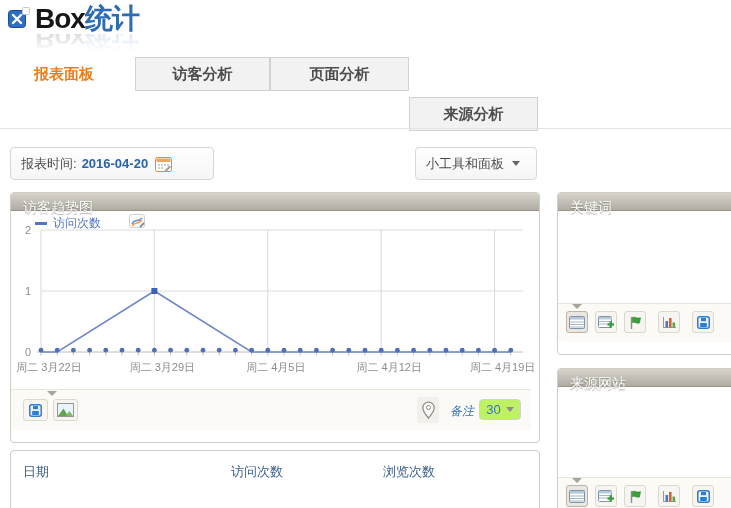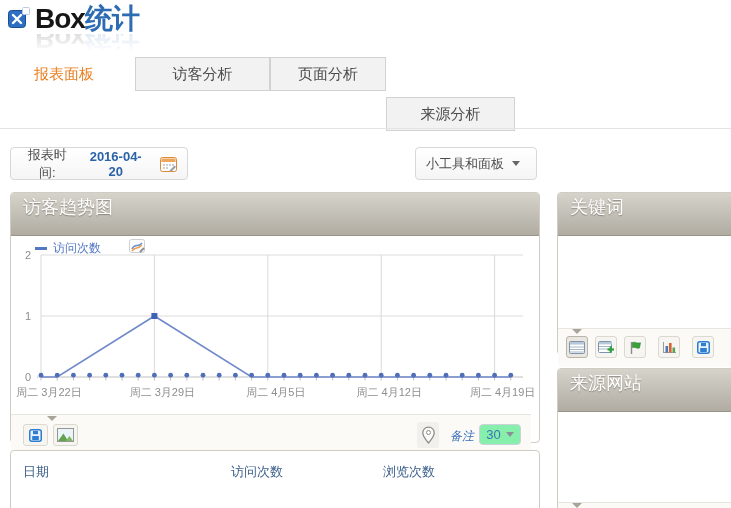--- a/index.html
+++ b/index.html
@@ -10,46 +10,46 @@
   .brand{position:absolute;left:8px;top:5px;display:flex;align-items:flex-start;}
   .logo-ic{margin:2px 5px 0 0;}
   .brand-text{font-size:28px;font-weight:bold;line-height:28px;letter-spacing:-1px;}
   .b-black{color:#161616;}
   .b-blue{color:#2d6cb3;}
   .brand-reflect{position:absolute;left:35px;top:34px;transform:scaleY(-1);opacity:.14;height:18px;overflow:hidden;
         -webkit-mask-image:linear-gradient(to top,rgba(0,0,0,1),rgba(0,0,0,0));
         mask-image:linear-gradient(to top,rgba(0,0,0,1),rgba(0,0,0,0));}
 
   
-  .tabs{position:absolute;left:8px;top:57px;display:flex;height:34px;}
+  .tabs{position:absolute;left:8px;top:57px;display:flex;height:34px;font-weight:bold;}
   .tab{box-sizing:border-box;height:34px;line-height:32px;text-align:center;font-size:15px;color:#4c4c4c;
        background:#f2f2f2;border:1px solid #d2d2d2;cursor:pointer;}
   .tab:nth-child(1){width:112px;}
   .tab:nth-child(2){width:135px;margin-left:15px;}
-  .tab:nth-child(3){width:116px;}
+  .tab:nth-child(3){width:139px;}
   .tab:nth-child(4){width:129px;margin-top:40px;}
   .tab.active{background:#fff;border-color:transparent;color:#e87e1d;}
 
   .divider{position:absolute;left:0;top:128px;width:731px;height:1px;background:#e3e3e3;}
 
   
   .fbtn{position:absolute;top:147px;height:33px;box-sizing:border-box;border:1px solid #d7d7d7;border-radius:4px;
         background:linear-gradient(#ffffff,#f5f5f5);display:flex;align-items:center;font-size:13px;color:#4c4c4c;
         padding:0 10px;cursor:pointer;}
-  .date-btn{left:10px;width:178px;gap:11px;}
+  .date-btn{left:10px;width:204px;gap:5px;}
   .seg-btn{left:200px;width:196px;}
   .wid-btn{left:415px;width:122px;gap:8px;}
   .caret{width:0;height:0;border-left:4px solid transparent;border-right:4px solid transparent;border-top:5px solid #666;}
   .seg-btn .caret{margin-left:auto;}
   .dval{color:#2a63a8;font-weight:bold;}
 
   
   .panel{position:absolute;box-sizing:border-box;background:#fff;border:1px solid #cfccc4;border-radius:4px;}
-  .phead{height:43px;box-sizing:border-box;background:linear-gradient(#d6d3cb,#b0aca2);border-bottom:1px solid #98948a;
-         border-radius:3px 3px 0 0;color:#fff;font-size:18px;line-height:29px;padding:0 12px;
+  .phead{height:18px;box-sizing:border-box;background:linear-gradient(#d6d3cb,#b0aca2);border-bottom:1px solid #98948a;
+         border-radius:3px 3px 0 0;color:#fff;font-size:14px;line-height:29px;padding:0 12px;
          text-shadow:0 1px 1px rgba(90,85,75,.55);cursor:move;}
   .pbody{position:relative;height:calc(100% - 30px);}
 
   .trend{left:10px;top:192px;width:530px;height:251px;}
   .realtime{left:10px;top:450px;width:530px;height:70px;}
   .keywords{left:557px;top:192px;width:200px;height:163px;}
   .referrers{left:557px;top:368px;width:200px;height:200px;}
 
   
   .legend{position:absolute;left:24px;top:3px;display:flex;align-items:center;gap:6px;font-size:12px;color:#5377c2;}
@@ -65,21 +65,21 @@
   .trend .collapse{top:1px;left:36px;}
   .ibtn{box-sizing:border-box;display:inline-flex;width:25px;height:22px;align-items:center;justify-content:center;
         border:1px solid #dbd8d0;border-radius:3px;background:#f6f5f1;cursor:pointer;}
   .exp-btn{position:absolute;left:12px;top:9px;}
   .img-btn{position:absolute;left:42px;top:9px;}
   .pinbtn{position:absolute;right:92px;top:7px;width:22px;height:26px;display:flex;align-items:center;
           justify-content:center;background:#f1f0ec;border-radius:3px;cursor:pointer;}
   .annot{position:absolute;right:57px;top:13px;font-style:italic;color:#3b73b9;font-size:12px;cursor:pointer;}
   .limit{position:absolute;right:10px;top:9px;width:42px;height:21px;box-sizing:border-box;border:1px solid #ccd2da;
          border-radius:4px;display:flex;align-items:center;justify-content:center;gap:5px;color:#3b73b9;font-size:13px;
-         background:#86efac;cursor:pointer;}
+         background:#bef264;cursor:pointer;}
   .limit .caret{border-top-color:#8a8f96;}
 
   
   .rt-cols{position:absolute;top:12px;left:0;width:100%;font-size:13px;color:#3e618c;}
   .rt-col{position:absolute;}
   .rt-col:nth-child(1){left:12px;}
   .rt-col:nth-child(2){left:220px;}
   .rt-col:nth-child(3){left:372px;}
 
   

